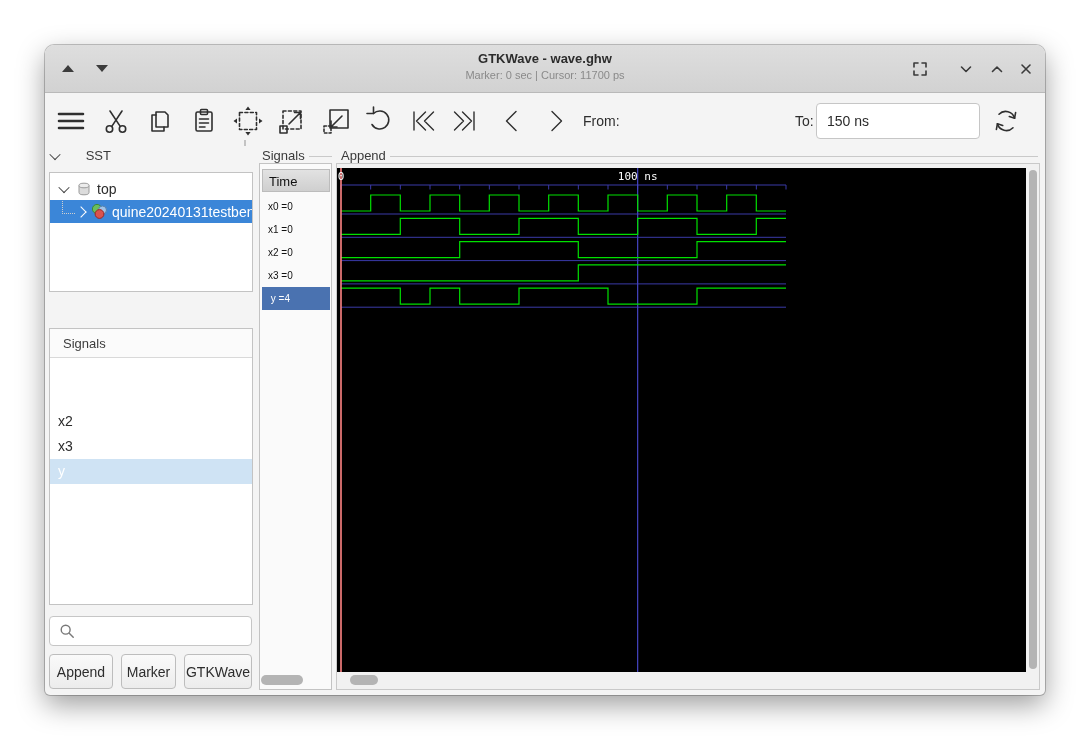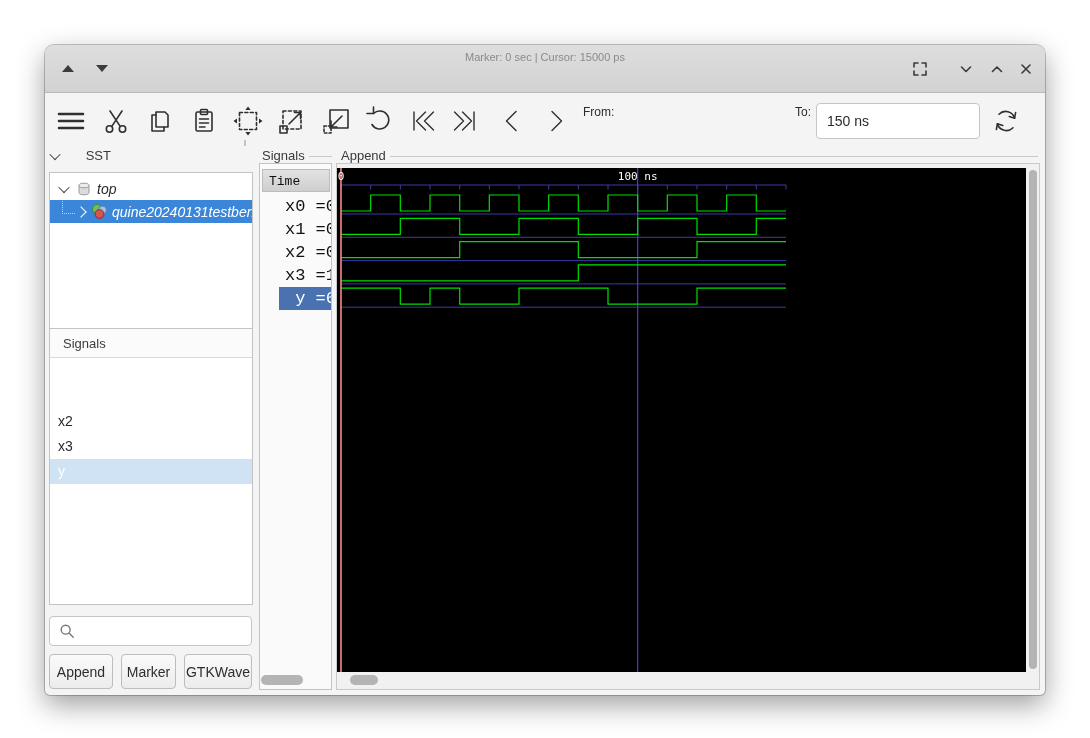--- a/index.html
+++ b/index.html
@@ -25,21 +25,21 @@
   .tri-down{width:0;height:0;border-left:6px solid transparent;border-right:6px solid transparent;border-top:7px solid #3c3c3c;}
   .title-block{position:absolute;left:0;top:5px;width:100%;text-align:center;pointer-events:none;}
   .title-main{font-size:13px;font-weight:bold;color:#2c2c2c;line-height:18px;}
   .title-sub{font-size:11px;color:#8a8a8a;line-height:14px;}
   .tb-icon-btn{position:absolute;top:10px;width:28px;height:28px;display:flex;align-items:center;justify-content:center;}
   .tb-icon-btn svg{stroke:#3a3a3a;fill:none;stroke-width:1.6;stroke-linecap:round;stroke-linejoin:round;}
   
   .toolbar-btn{position:absolute;top:57px;width:38px;height:38px;display:flex;align-items:center;justify-content:center;border-radius:4px;}
   .toolbar-btn svg{stroke:#2f2f2f;fill:none;stroke-width:1.6;stroke-linecap:round;stroke-linejoin:round;}
   .toolbar-sep{position:absolute;top:95px;width:2px;height:6px;background:#c3c3c3;}
-  .tb-label{position:absolute;top:48px;height:38px;display:flex;align-items:center;font-size:12px;color:#2d2d2d;}
+  .tb-label{position:absolute;top:57px;height:38px;display:flex;align-items:center;font-size:14px;color:#2d2d2d;}
   .tb-entry{position:absolute;top:58px;height:36px;background:#ffffff;border:1px solid #c6c6c6;border-radius:4px;
     font-size:14px;color:#2b2b2b;padding:0 10px;box-sizing:border-box;font-family:"Liberation Sans",sans-serif;}
   
   .legend-row{position:absolute;display:flex;align-items:center;font-size:13px;color:#3a3a3a;}
   .legend-line{flex:1;height:1px;background:#c9c9c9;margin-left:4px;margin-top:1px;}
   .panel-box{position:absolute;background:#ffffff;border:1px solid #c3c3c3;box-sizing:border-box;overflow:hidden;}
   .chev{display:inline-block;width:7px;height:7px;border-left:1.6px solid #444;border-bottom:1.6px solid #444;}
   .chev-down{transform:rotate(-45deg) translate(1px,-1px);}
   .chev-right{transform:rotate(-135deg);}
   .chev-white{border-color:#fff;}
@@ -50,45 +50,46 @@
   
   .list-header{position:absolute;left:0;top:0;width:100%;height:29px;line-height:29px;font-size:13px;color:#3c3c3c;
     background:#fbfbfb;border-bottom:1px solid #d9d9d9;padding-left:13px;box-sizing:border-box;}
   .list-item{position:absolute;left:0;width:100%;height:25px;line-height:25px;font-size:14px;color:#2b2b2b;padding-left:8px;box-sizing:border-box;}
   .list-item.selected{background:#cfe3f4;color:#ffffff;}
   
   .search-entry{position:absolute;background:#fff;border:1px solid #c6c6c6;border-radius:4px;display:flex;align-items:center;padding-left:9px;box-sizing:border-box;}
   .btn{position:absolute;top:609px;height:35px;background:linear-gradient(#fafafa,#ececec);border:1px solid #bdbdbd;border-radius:4px;
     font-size:14px;color:#2d2d2d;display:flex;align-items:center;justify-content:center;box-sizing:border-box;}
   
-  .mono{font-family:Liberation Mono, monospace;}
+  .mono{font-family:Liberation Sans, sans-serif;}
   .time-header{position:absolute;left:2px;top:5px;width:68px;height:23px;line-height:23px;background:linear-gradient(#e2e2e2,#cfcfcf);
     border:1px solid #bcbcbc;font-size:13px;color:#111;padding-left:6px;box-sizing:border-box;}
-  .sig-row{position:absolute;left:19px;width:68px;height:23px;line-height:23px;font-size:17px;color:#111;padding-left:6px;box-sizing:border-box;white-space:pre;}
+  .sig-row{position:absolute;left:2px;width:68px;height:23px;line-height:23px;font-size:10px;color:#111;padding-left:6px;box-sizing:border-box;white-space:pre;}
   .sig-row.selected{background:#4a72b0;color:#ffffff;}
   
   .sb-thumb{position:absolute;background:#b4b4b4;border-radius:5px;}
   .sb-track{position:absolute;background:transparent;}
   
   .wave-canvas{position:absolute;background:#000;overflow:hidden;}
 </style>
 </head>
 <body>
 
 <div class="window">
 
   <div class="titlebar">
     <div class="tri-btn" style="left:11px;">
         <span class="tri-up"></span>
       </div>
     <div class="tri-btn" style="left:45px;">
         <span class="tri-down"></span>
       </div>
     <div class="title-block">
-      <div class="title-sub">Marker: 0 sec  |  Cursor: 15000 ps</div>
+      <div class="title-main">GTKWave - wave.ghw</div>
+      <div class="title-sub">Marker: 0 sec  |  Cursor: 11700 ps</div>
     </div>
     <div class="tb-icon-btn" style="left:861px;">
       <svg width="18" height="18" viewBox="0 0 18 18">
         <path d="M3 7 V3 H7 M11 3 H15 V7 M15 11 V15 H11 M7 15 H3 V11"></path>
       </svg>
     </div>
     <div class="tb-icon-btn" style="left:907px;">
       <svg width="16" height="16" viewBox="0 0 16 16">
           <path d="M3.5 6 L8 10.5 L12.5 6"></path>
         </svg>
@@ -192,21 +193,21 @@
       <path d="M26 25.8 A9.3 9.3 0 0 1 10.4 21.8"></path>
       <path d="M10.4 21.8 L9.4 27.4 M10.4 21.8 L15.7 23.4"></path>
     </svg>
   </div>
 
   <div class="legend-row" style="left:6px;top:103px;width:60px;justify-content:space-between;">
     <span class="chev chev-down"></span>
     <span style="margin-left:6px;">SST</span>
   </div>
 
-  <div class="panel-box" style="left:4px;top:127px;width:204px;height:184px;font-style:italic;">
+  <div class="panel-box" style="left:4px;top:127px;width:204px;height:120px;">
     <div class="tree-row" style="top:4px;">
       <span class="chev chev-down" style="margin-left:10px;flex:none;"></span>
       <svg width="16" height="16" viewBox="0 0 16 16" style="margin:0 5px 0 8px;flex:none;">
         <path d="M3 4.5 v7 a5 2.3 0 0 0 10 0 v-7" fill="#dcdcdc" stroke="#9a9a9a" stroke-width="1"></path>
         <ellipse cx="8" cy="4.5" rx="5" ry="2.3" fill="#ececec" stroke="#9a9a9a" stroke-width="1"></ellipse>
       </svg>
       <span>top</span>
     </div>
     <div class="tree-row selected" style="top:27px;">
       <span class="tree-dots"></span>
@@ -240,22 +241,22 @@
 
   <div class="legend-row" style="left:217px;top:103px;width:70px;">
     <span>Signals</span>
     <span class="legend-line"></span>
   </div>
   <div class="panel-box" style="left:214px;top:118px;width:73px;height:527px;background:#fafafa;">
     <div class="time-header mono">Time</div>
     <div class="sig-row mono" style="top:31px;">x0 =0</div>
     <div class="sig-row mono" style="top:54px;">x1 =0</div>
     <div class="sig-row mono" style="top:77px;">x2 =0</div>
-    <div class="sig-row mono" style="top:100px;">x3 =1</div>
-    <div class="sig-row mono selected" style="top:123px;"> y =6</div>
+    <div class="sig-row mono" style="top:100px;">x3 =0</div>
+    <div class="sig-row mono selected" style="top:123px;"> y =4</div>
   </div>
 
   <div class="sb-track" style="left:215px;top:629px;width:72px;height:13px;">
     <div class="sb-thumb" style="left:1px;top:1px;width:42px;height:10px;"></div>
   </div>
 
   <div style="position:absolute;left:288px;top:118px;width:3px;height:527px;"></div>
 
   <div class="legend-row" style="left:296px;top:103px;width:697px;">
     <span>Append</span>

